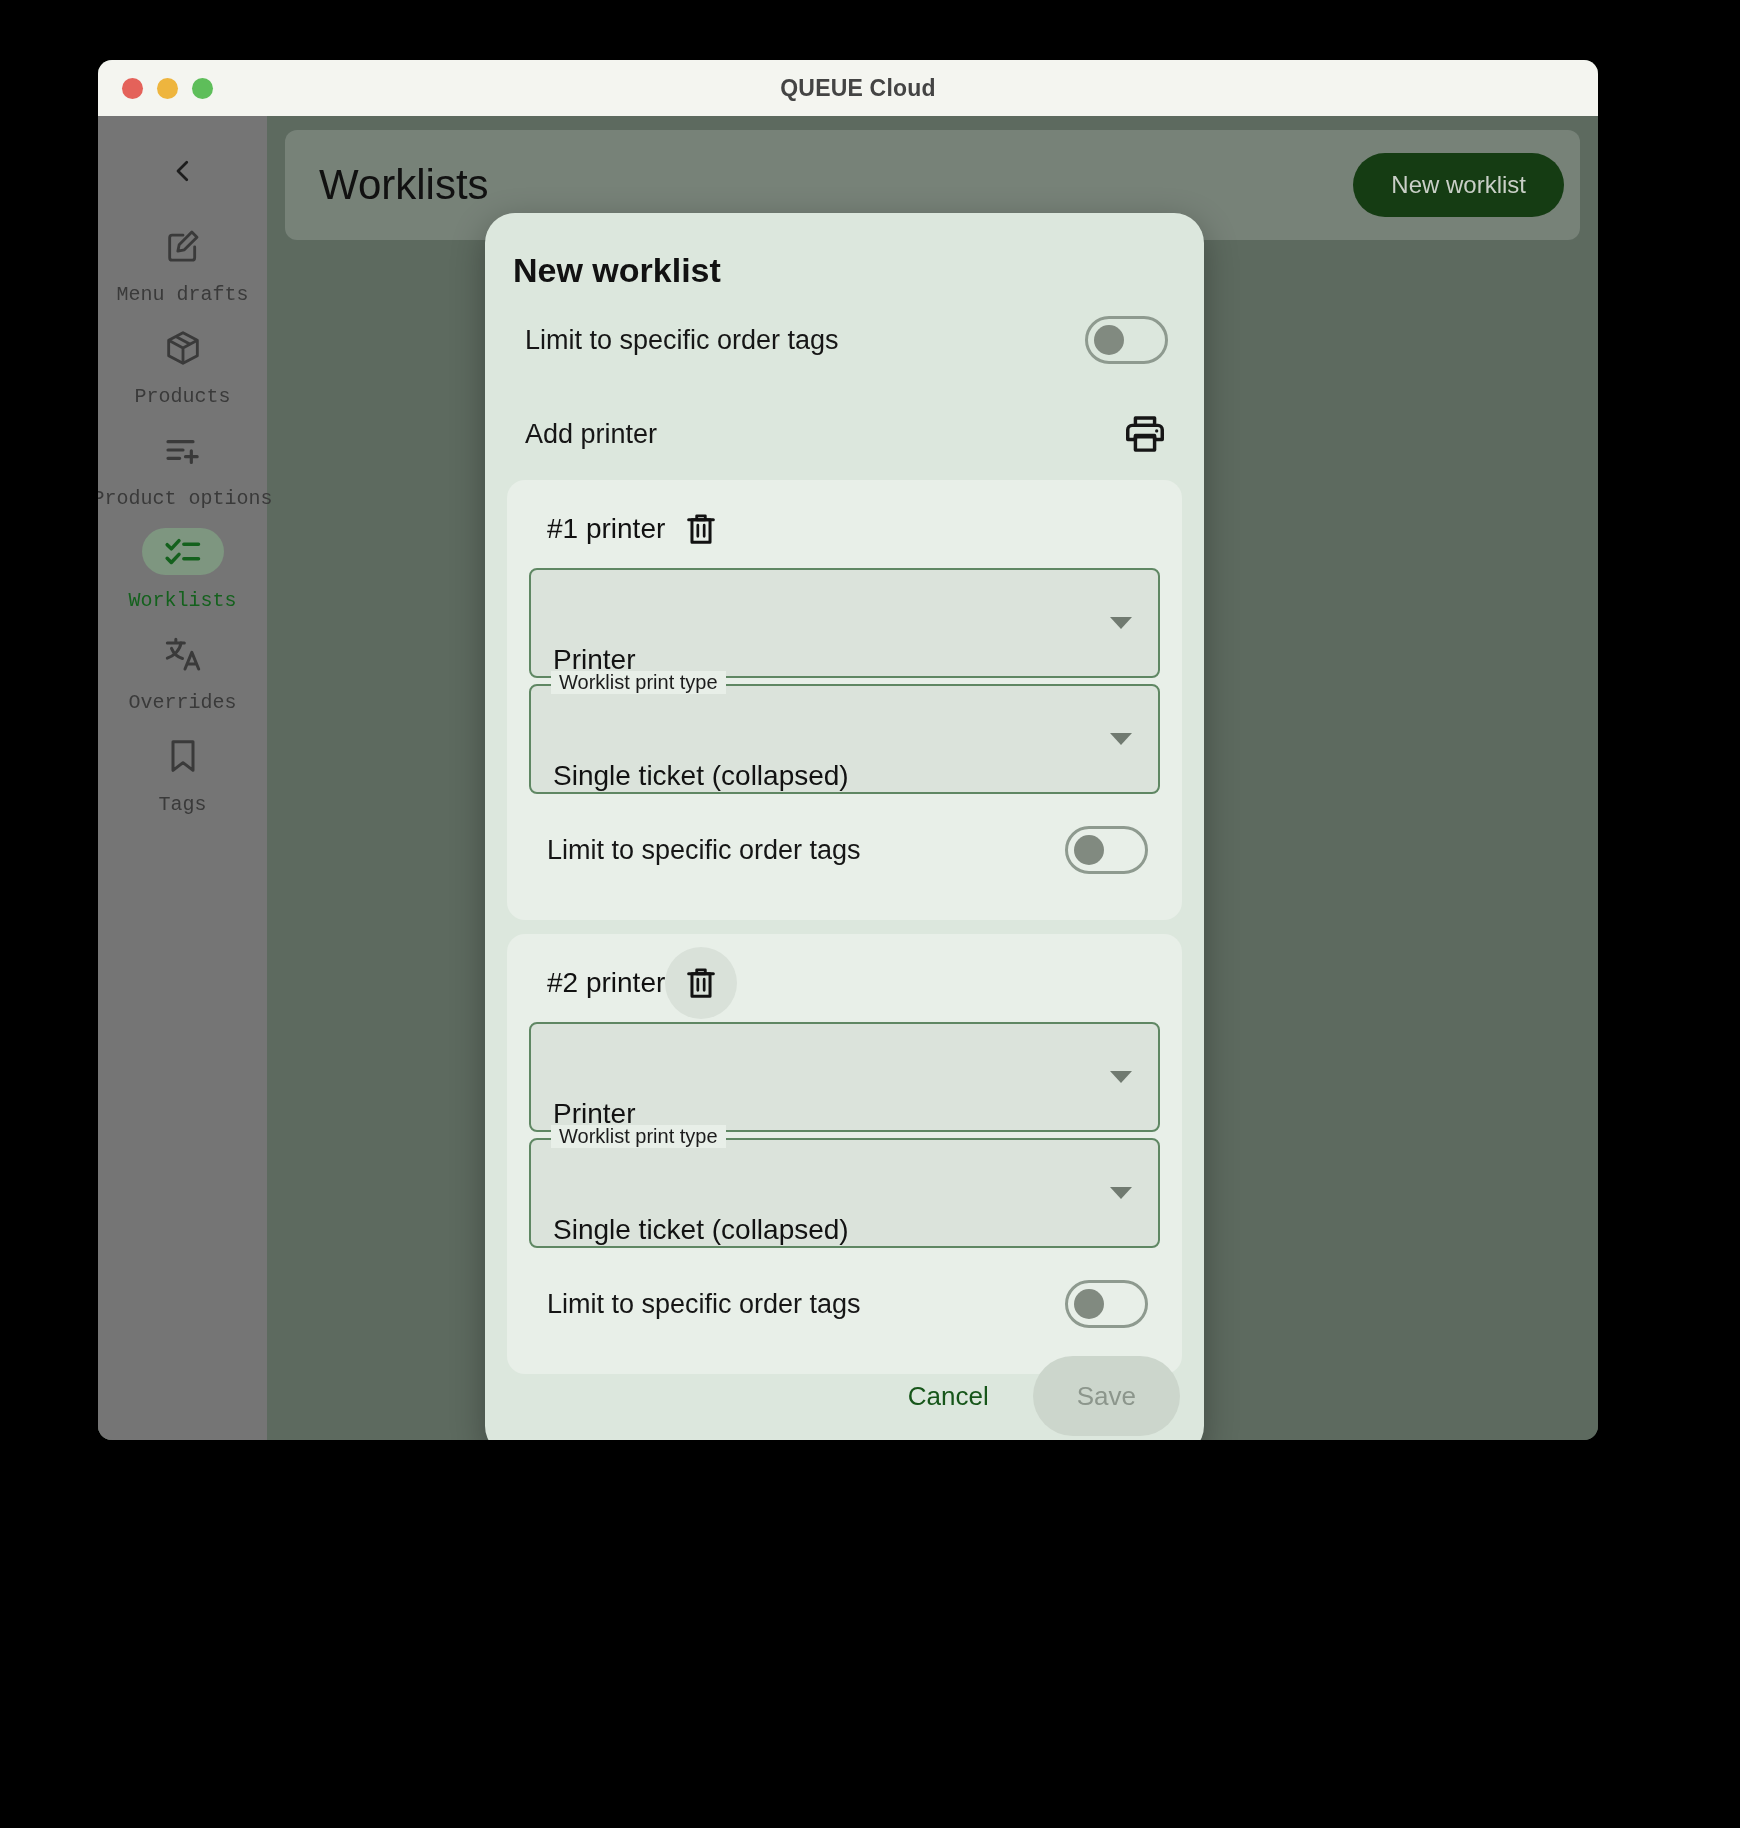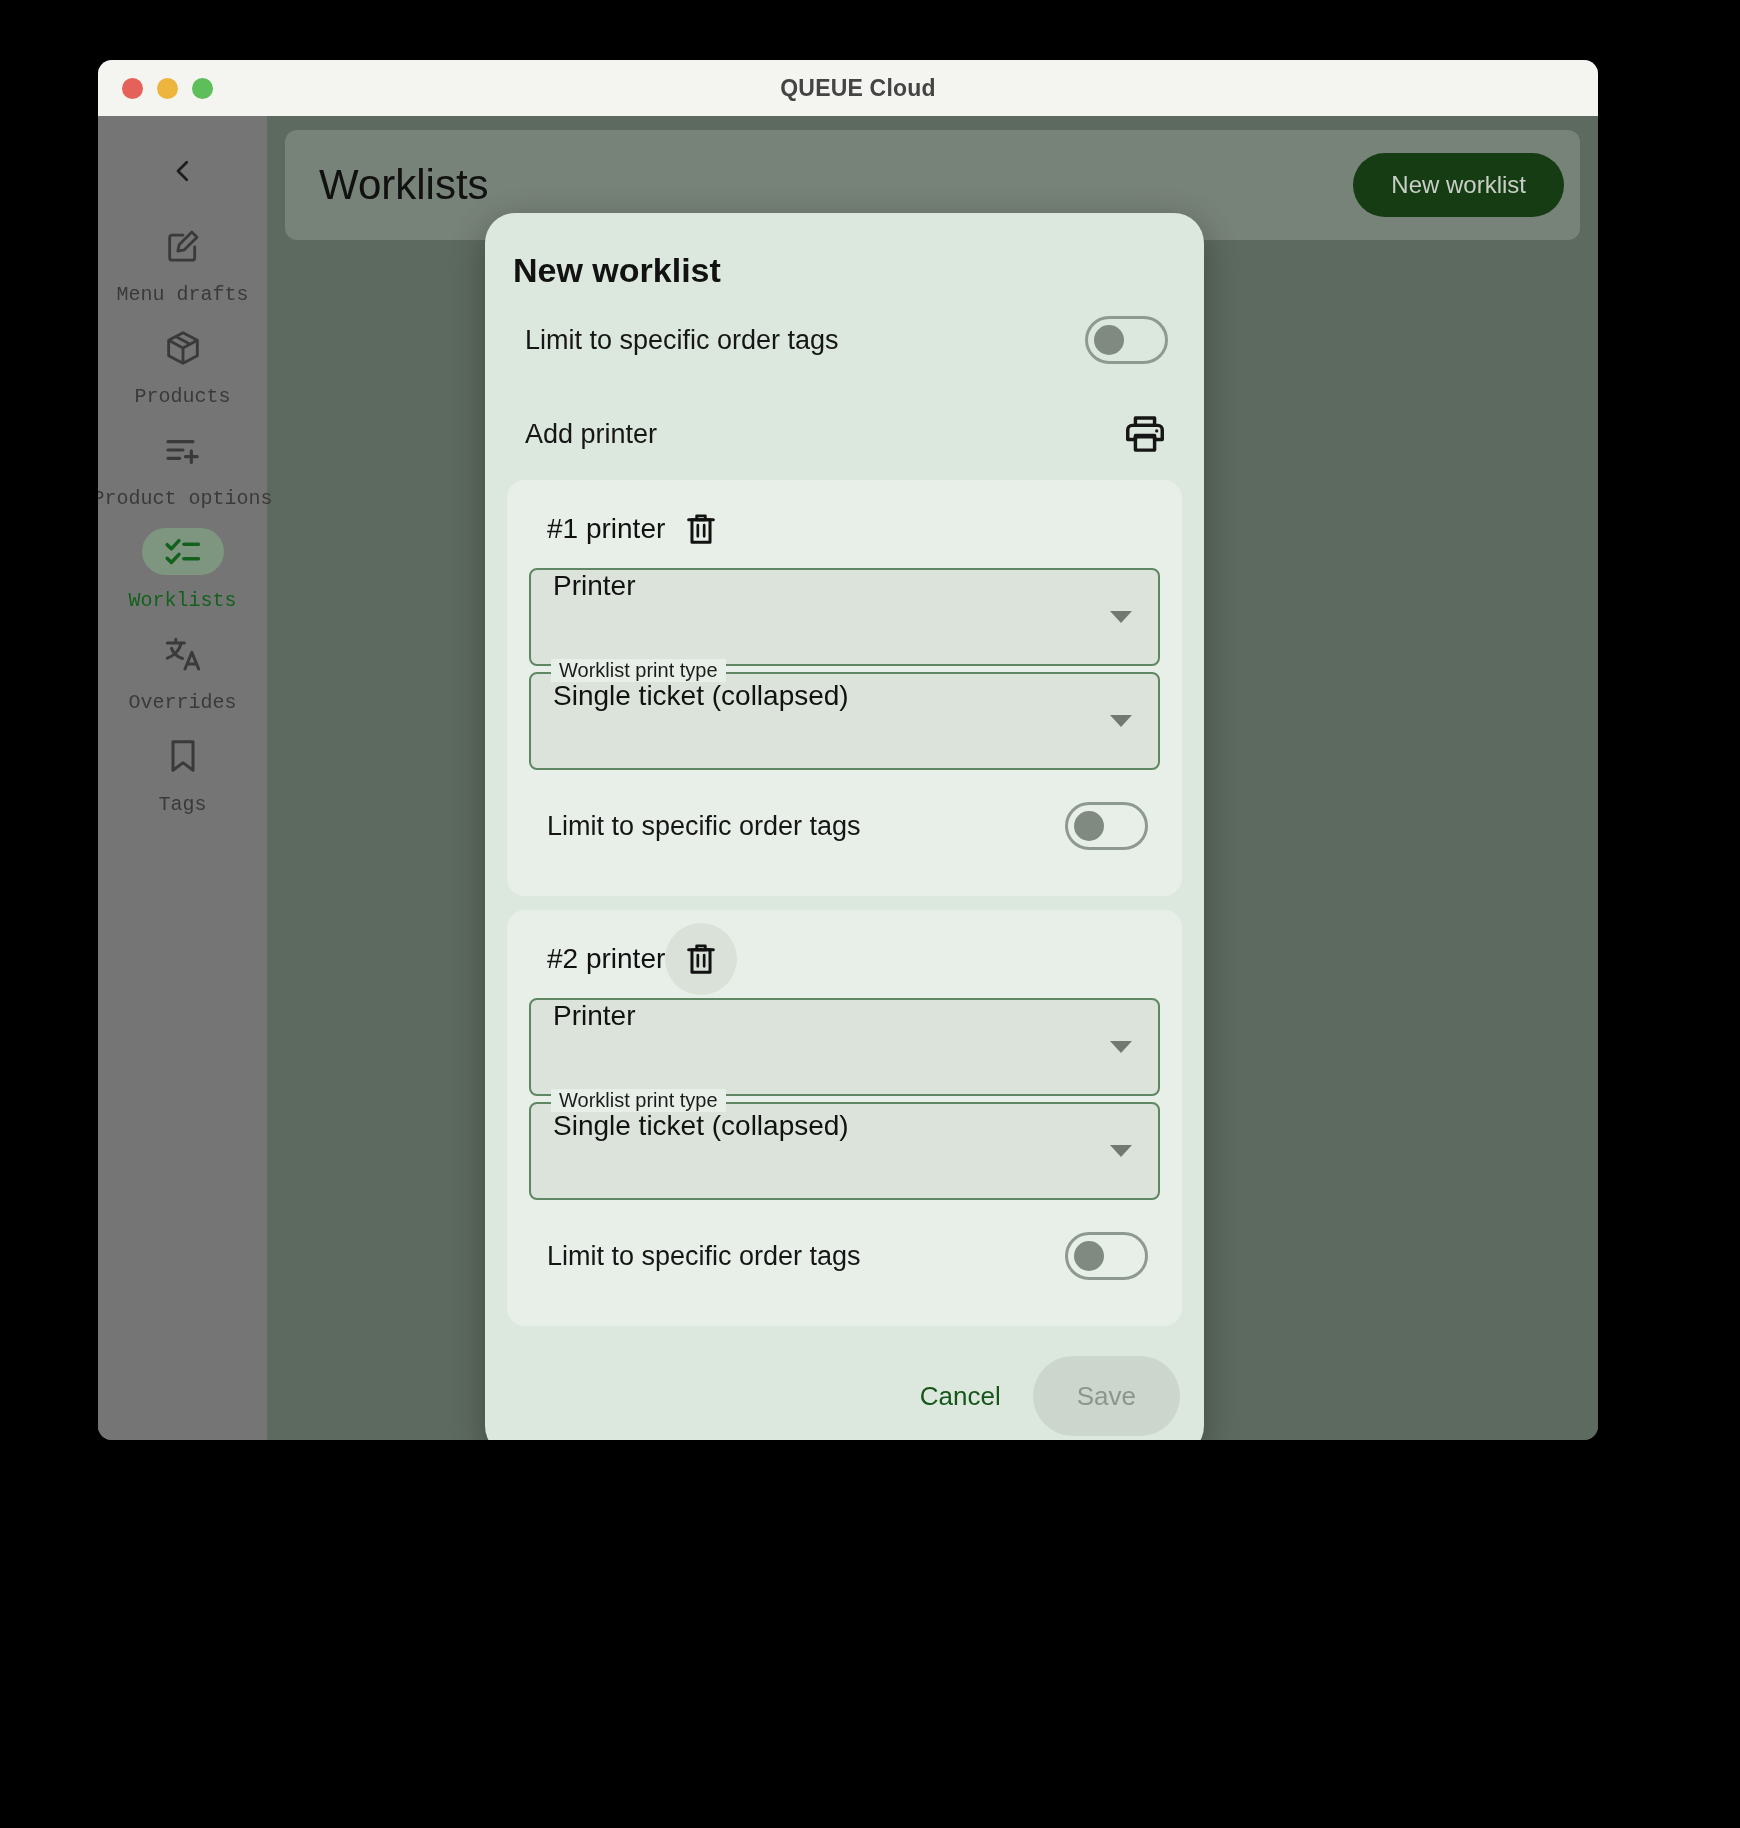--- a/index.html
+++ b/index.html
@@ -217,23 +217,23 @@
   }
   .trash-btn.hovered { background: #d9e1d9; }
 
   
   .select-wrap { padding: 0 22px; position: relative; }
   .select-box {
     position: relative;
     border: 2px solid #5f8763;
     border-radius: 8px;
     background: #dbe3db;
-    height: 98px;
-    display: flex;
-    align-items: flex-start;
+    height: 110px;
+    display: flex;
+    align-items: flex-end;
     padding: 0 22px 0 22px;
     cursor: pointer;
   }
   .select-value { font-size: 28px; color: #121212; }
   .select-arrow {
     position: absolute;
     right: 26px;
     top: 50%;
     transform: translateY(-50%);
     width: 0; height: 0;
@@ -266,21 +266,21 @@
 
   
   #modal-footer {
     position: absolute;
     left: 0; right: 0; bottom: 0;
     height: 120px;
     display: flex;
     align-items: center;
     justify-content: flex-end;
     padding-right: 24px;
-    gap: 8px;
+    gap: 20px;
   }
   #cancel-button {
     background: transparent;
     border: none;
     color: #17561a;
     font-size: 26px;
     font-family: "Liberation Sans", sans-serif;
     padding: 16px 24px;
     border-radius: 40px;
     cursor: pointer;

